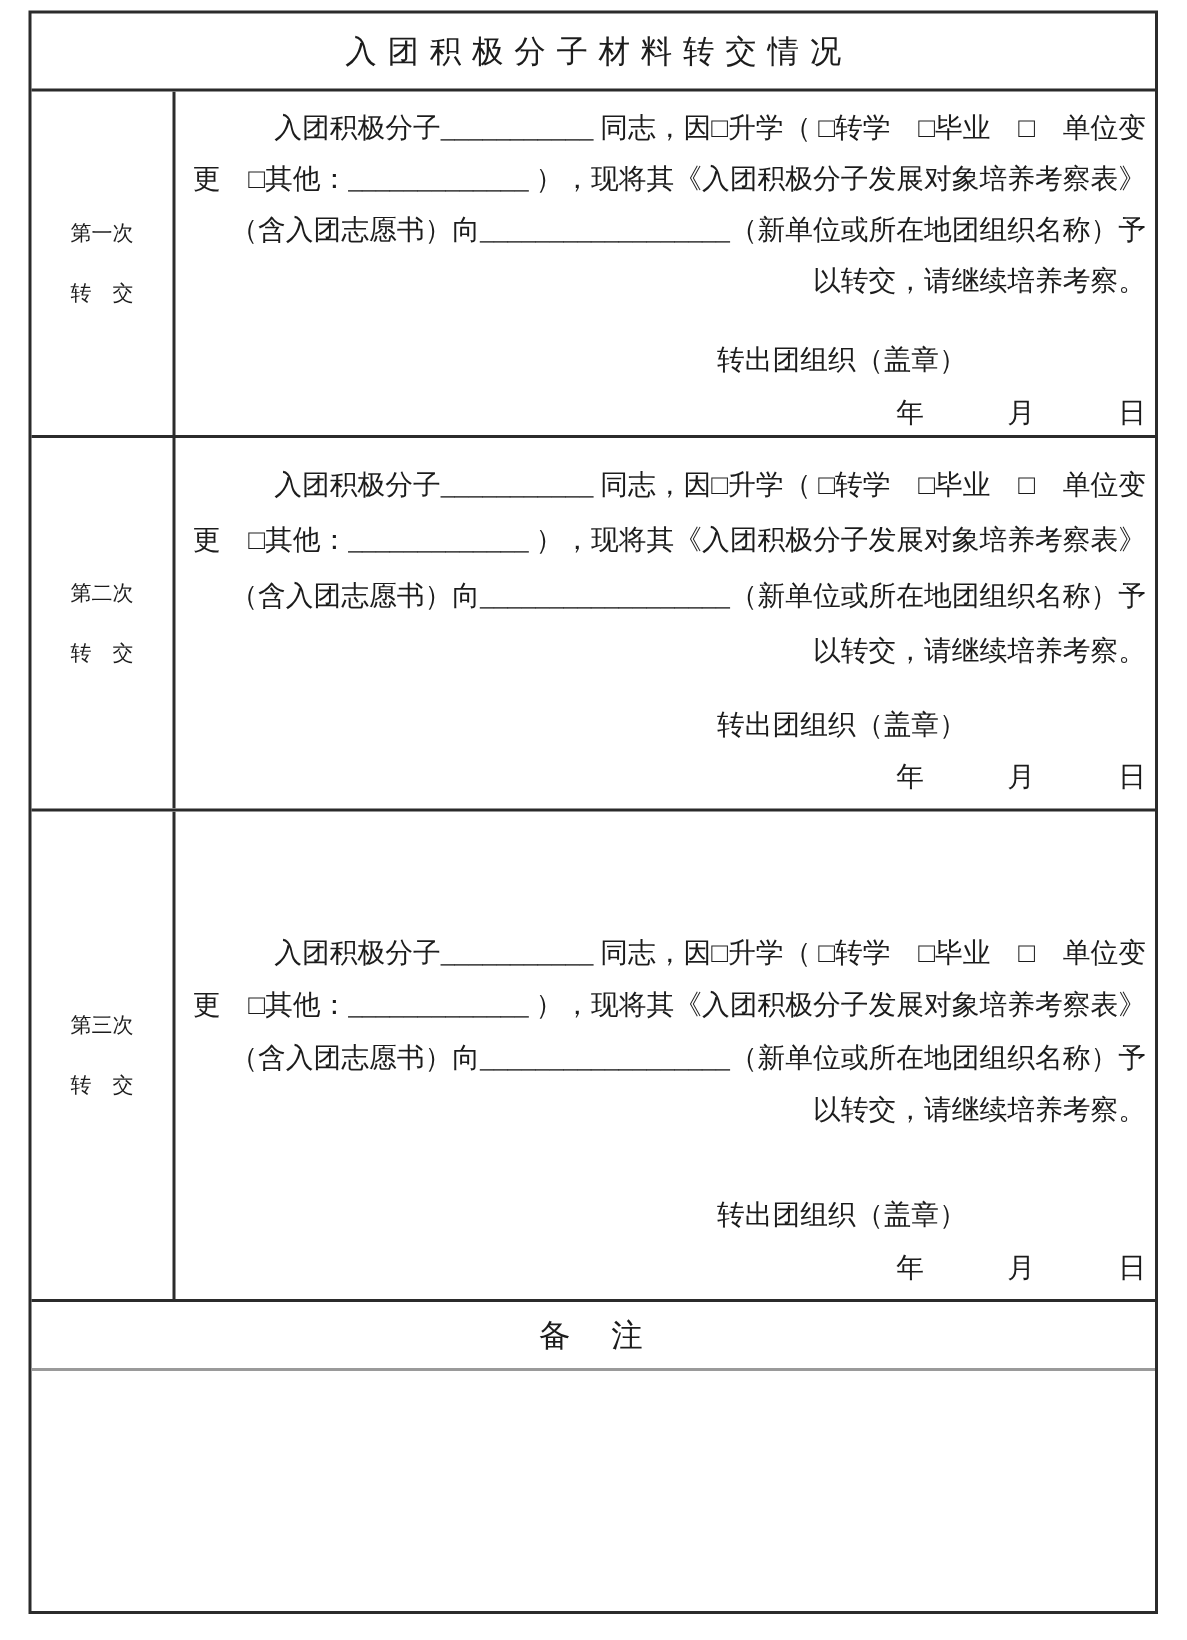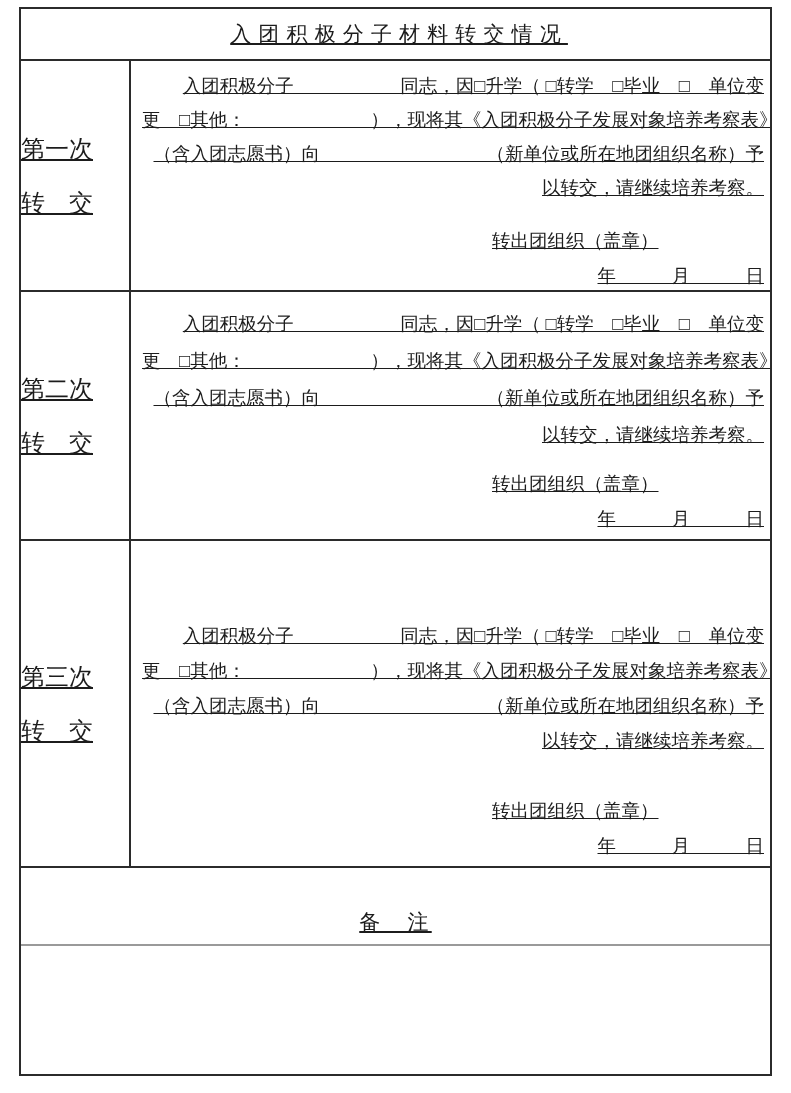--- a/index.html
+++ b/index.html
@@ -18,21 +18,20 @@
   .formtable {
     position: absolute;
     left: 19px;
     top: 7px;
     width: 753px;
     height: 1069px;
     border: 2px solid #2b2b2b;
     display: flex;
     flex-direction: column;
     background: #ffffff;
-    text-decoration: underline;
   }
   .title-row {
     height: 52px;
     border-bottom: 2px solid #2b2b2b;
     display: flex;
     align-items: center;
     justify-content: center;
   }
   .form-title {
     font-size: 21px;
@@ -42,27 +41,28 @@
   }
   .transfer-row {
     display: flex;
     border-bottom: 2px solid #2b2b2b;
     overflow: hidden;
   }
   .row-1 { height: 231px; }
   .row-2 { height: 249px; }
   .row-3 { height: 327px; }
   .label-cell {
-    width: 110px;
+    width: 96px;
     border-right: 2px solid #2b2b2b;
     display: flex;
     flex-direction: column;
+    align-items: center;
     justify-content: center;
     gap: 22px;
-    font-size: 24px;
+    font-size: 14px;
     flex-shrink: 0;
   }
   .label-line { white-space: pre; }
   .content-cell {
     flex: 1;
     padding-left: 11px;
     padding-right: 6px;
     font-size: 18.5px;
     overflow: hidden;
   }
@@ -79,21 +79,20 @@
   .row-3 .sign-block { margin-top: 34px; }
   .sign-line { white-space: pre; line-height: 36px; }
   .date-line { white-space: pre; line-height: 34px; padding-left: 4px; text-align: right; }
   .remark-row {
     height: 46px;
     border-bottom: 2px solid #9a9a9a;
     display: flex;
     align-items: center;
     justify-content: center;
     font-size: 21px;
-    margin-top: 32px;
   }
   .remark-label { white-space: pre; letter-spacing: 0.15em; }
   .empty-row { flex: 1; }
 </style>
 </head>
 <body>
 
 <div class="sheet">
   <div class="formtable">
 

